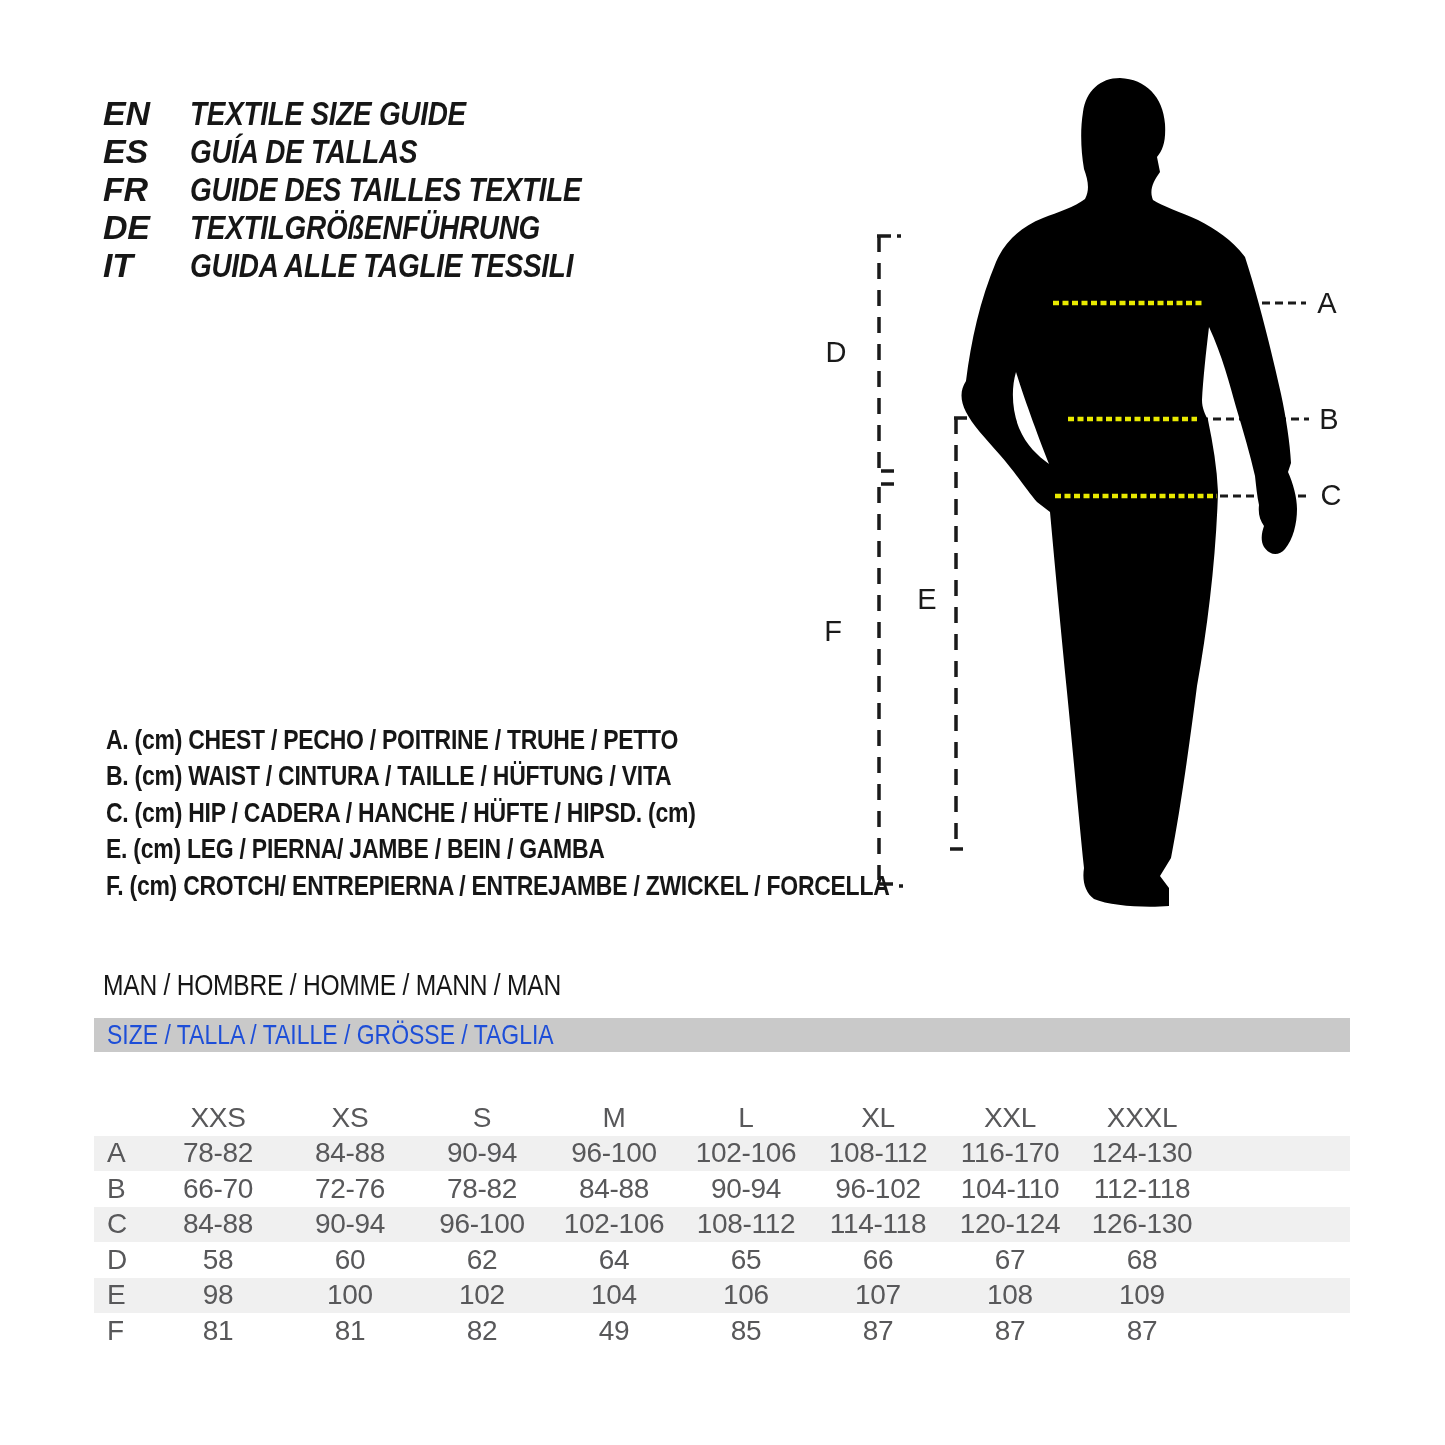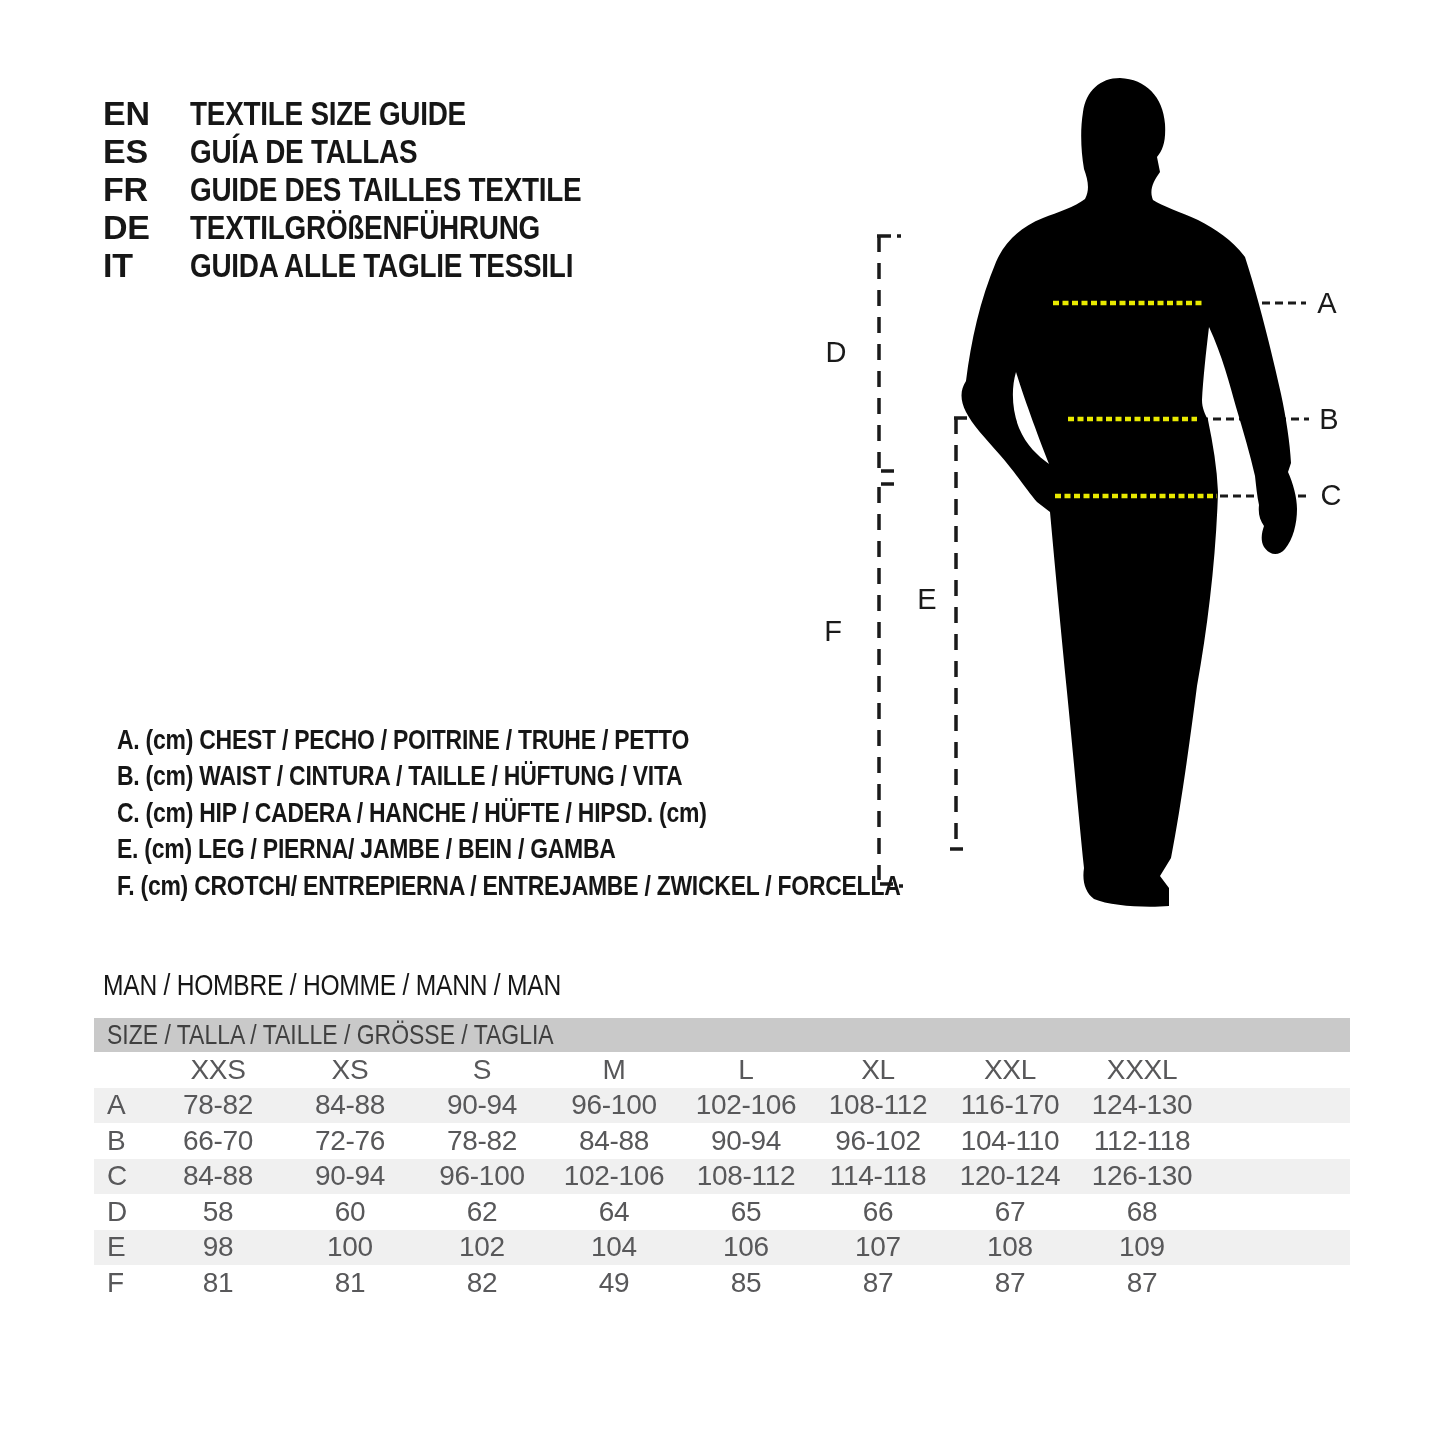--- a/index.html
+++ b/index.html
@@ -8,26 +8,26 @@
     width:1445px;height:1445px;
     background:#ffffff;
     overflow:hidden;
     font-family:"Liberation Sans","DejaVu Sans",sans-serif;
     color:#161616;
   }
   
   .cond{display:inline-block;transform:scaleX(0.82);transform-origin:0 50%;white-space:nowrap;}
 
   
-  .languages{position:absolute;left:103px;top:94px;}
+  .languages{position:absolute;left:103px;top:94px;font-style:italic;}
   .lang-row{height:38px;line-height:38px;font-size:34px;font-weight:700;letter-spacing:-0.3px;}
   .lang-code{display:inline-block;width:87px;vertical-align:top;}
 
   
-  .legend{position:absolute;left:117px;top:722px;}
+  .legend{position:absolute;left:106px;top:722px;}
   .legend-line{height:36.4px;line-height:36.4px;font-size:28px;font-weight:700;letter-spacing:-0.3px;}
 
   
   .category{position:absolute;left:103px;top:967px;font-size:30px;line-height:36px;font-weight:400;letter-spacing:-0.3px;}
 
   
   .figure-svg{position:absolute;left:0;top:0;width:1445px;height:1445px;}
   .silhouette{fill:#000000;stroke:none;}
   .wedge{fill:#ffffff;stroke:none;}
   .vdash{stroke:#1a1a1a;stroke-width:3.5;stroke-dasharray:16 11;fill:none;}
@@ -35,24 +35,24 @@
   .tick{stroke:#1a1a1a;stroke-width:3.5;fill:none;}
   .ydash{stroke:#e8e900;stroke-width:4.5;stroke-dasharray:6 3.5;fill:none;}
   .fig-label{
     position:absolute;font-size:29px;color:#1a1a1a;line-height:29px;
     transform:translate(-50%,-50%);
   }
 
   
   .table-wrap{position:absolute;left:94px;top:1018px;width:1256px;}
   .band{
-    height:34px;line-height:34px;background:#c9c9c9;color:#404040;
+    height:34px;line-height:34px;background:#c9c9c9;color:#1d4ed8;
     font-size:28px;padding-left:13px;box-sizing:border-box;
   }
-  table.size-table{border-collapse:collapse;border-spacing:0;width:1256px;table-layout:fixed;}
+  table.size-table{border-collapse:collapse;border-spacing:0;width:1256px;table-layout:fixed;margin-top:48px;}
   table.size-table td{
     height:35.5px;padding:0;text-align:center;
     font-size:28px;color:#58585a;letter-spacing:-0.3px;
   }
   table.size-table td.rowlabel{text-align:left;padding-left:13px;}
   tr.stripe td{background:#f0f0f0;}
   col.c-label{width:58px;}
   col.c-size{width:132px;}
   col.c-fill{width:auto;}
 </style>

